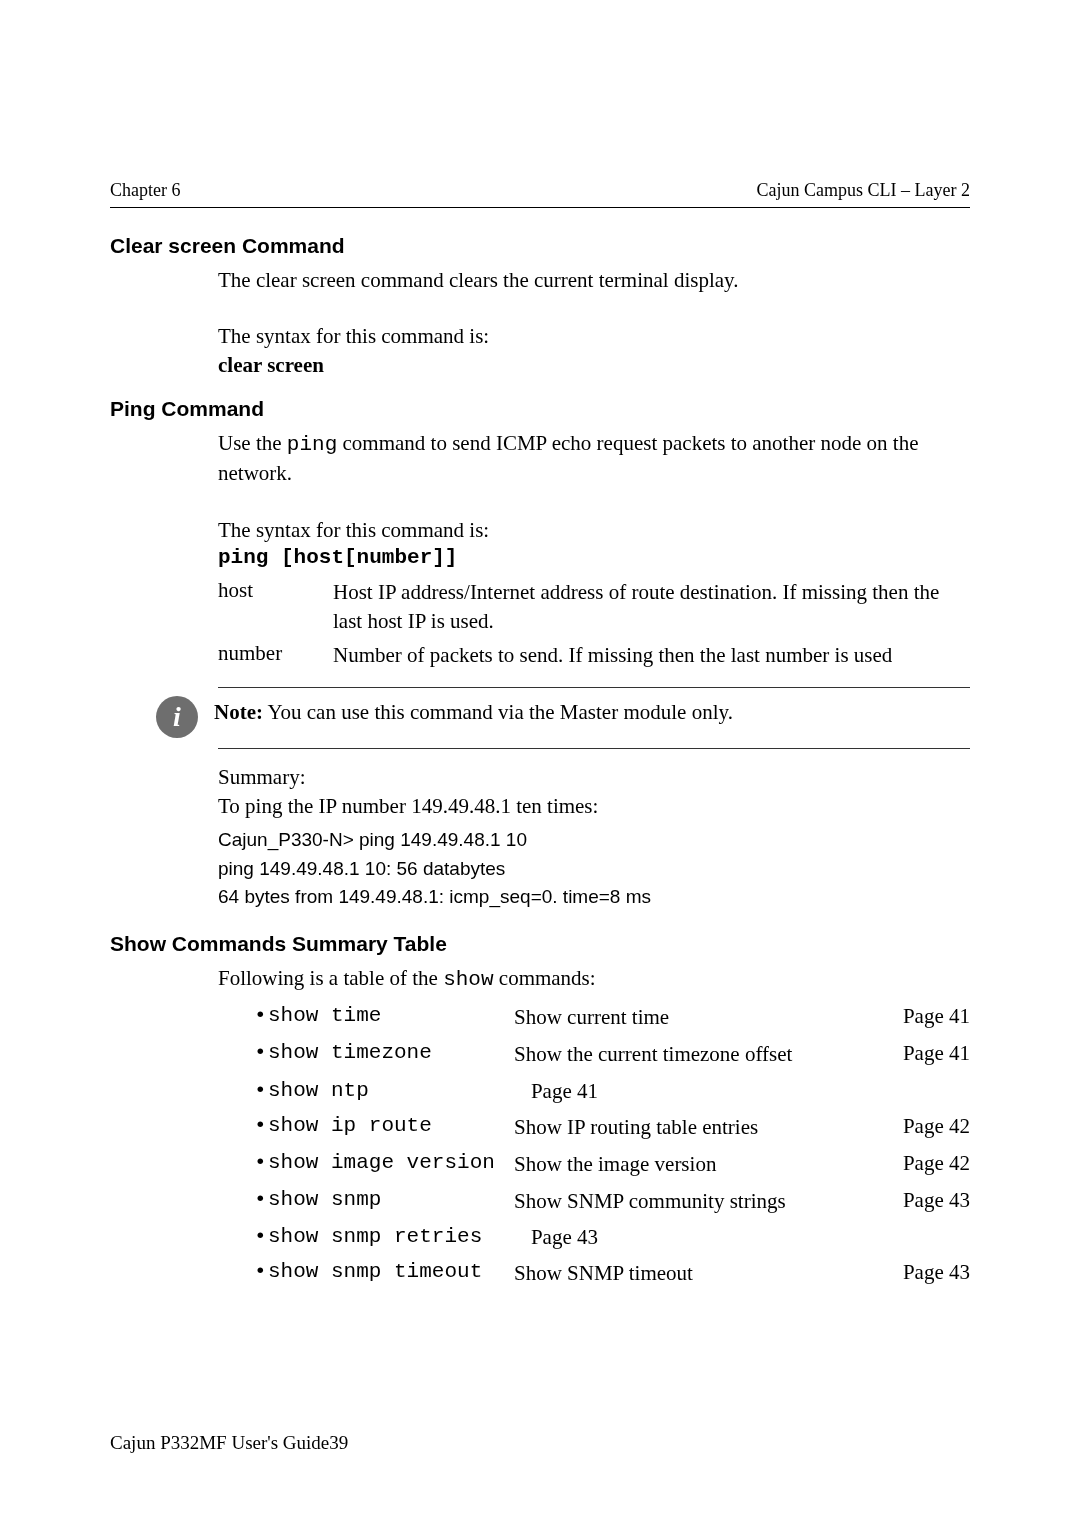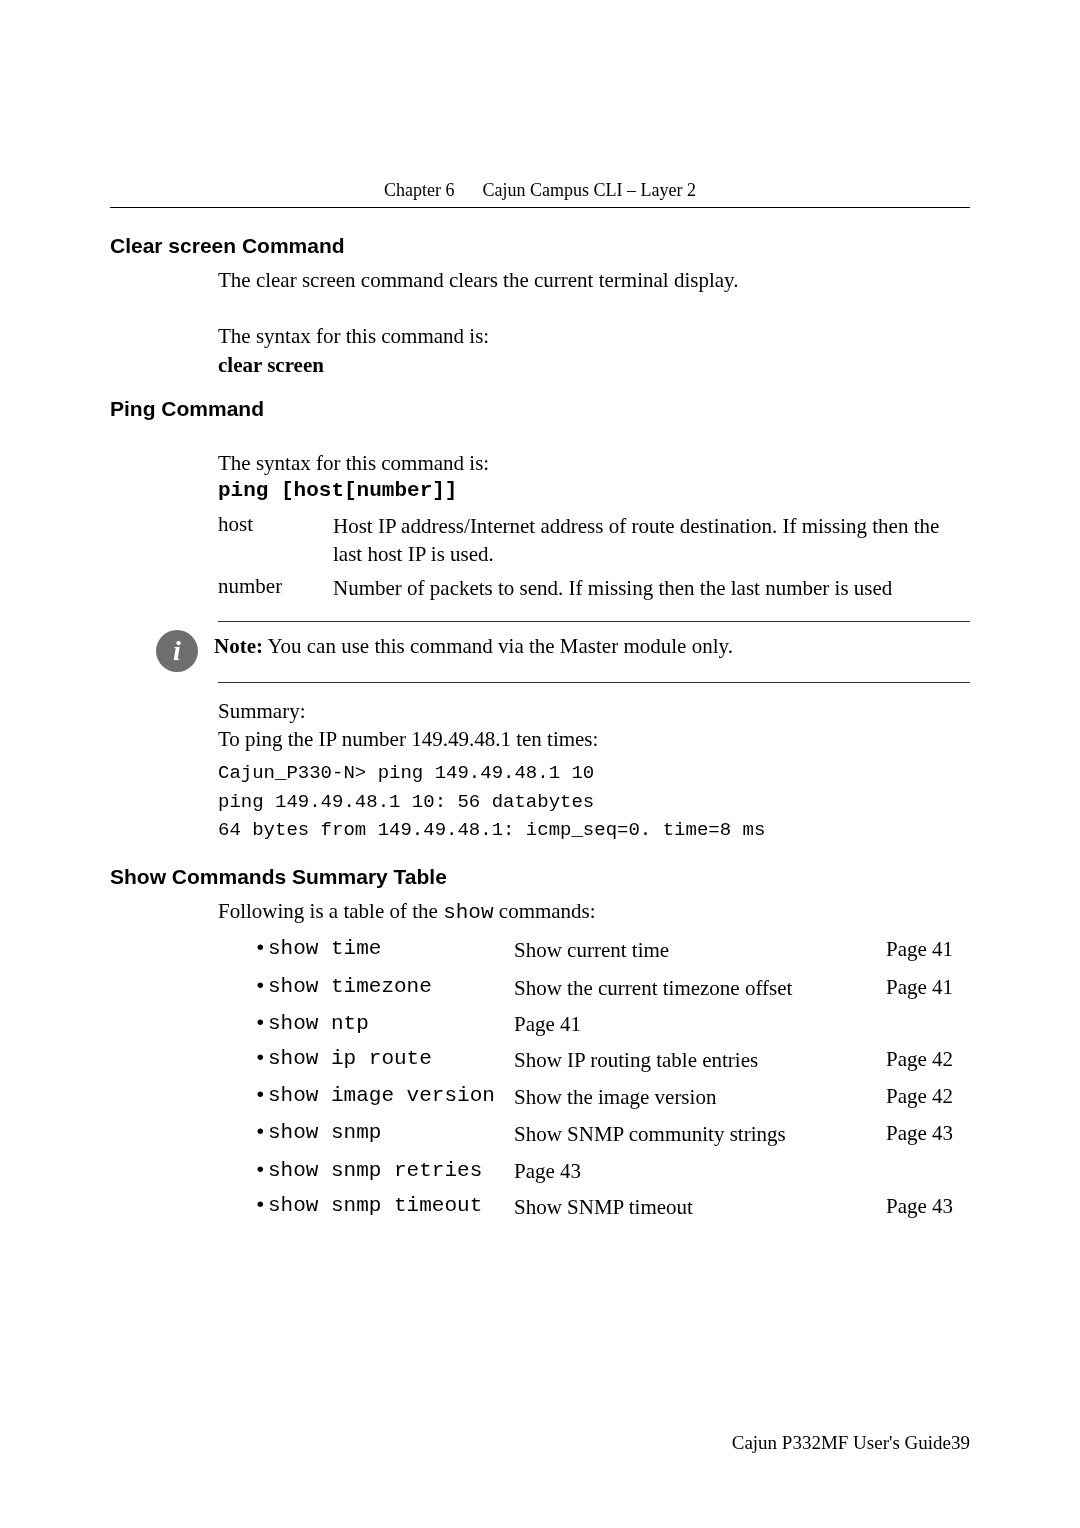--- a/index.html
+++ b/index.html
@@ -1,59 +1,62 @@
 <!DOCTYPE html>
 <html><head>
   <meta charset="utf-8">
   <style>
     * { margin:0; padding:0; box-sizing:border-box }
     body { width:1080px; height:1528px; background:#fff; font-family:"Times New Roman",Times,serif; font-size:21px; color:#000; position:relative; padding:180px 110px 0 110px }
-    .hdr { display:flex; justify-content:center; gap:28px; font-size:18px; color:#000; padding-bottom:6px }
+    .hdr { display:flex; justify-content:space-between; gap:28px; font-size:18px; color:#000; padding-bottom:6px }
     .hdr-line { border-top:1px solid #000; margin-top:0; margin-bottom:26px }
     .h3 { font-family:Arial,Helvetica,sans-serif; font-weight:bold; font-size:21px; margin-top:16px; margin-bottom:8px }
     .blk { padding-left:108px; margin-bottom:18px }
     .p { line-height:1.35 }
     .syn { font-family:"Times New Roman",serif; margin-top:28px }
     .bold { font-weight:bold }
     .mono { font-family:"Courier New",Courier,monospace }
     .tblp { display:flex; gap:15px; margin-top:6px }
     .tblp .c1 { flex:0 0 100px }
     .tblp .c2 { flex:1; line-height:1.35 }
     .note-rule { border-top:1.5px solid #333; margin:18px 0 10px 0 }
     .note-wrap { display:flex; gap:16px; align-items:flex-start; margin-left:-62px }
     .info-icon { width:42px; height:42px; border-radius:50%; background:#6e6e6e; display:flex; align-items:center; justify-content:center; flex:0 0 42px; margin-top:-2px }
     .info-icon span { color:#fff; font-family:Georgia,serif; font-style:italic; font-weight:bold; font-size:28px; line-height:1 }
     .ex { margin-top:14px }
-    .code { font-family:Liberation Mono, monospace; font-size:19px; line-height:1.5; margin-top:6px; white-space:pre }
+    .code { font-family:Liberation Sans, sans-serif; font-size:19px; line-height:1.5; margin-top:6px; white-space:pre }
     .showtbl { padding-left:144px; padding-right:0; margin-top:10px }
     .row { display:flex; align-items:flex-start; margin-bottom:10px }
     .row .c1 { flex:0 0 260px; font-family:"Courier New",monospace; font-size:21px; display:flex }
     .row .bullet { width:14px }
     .row .c2 { flex:1; line-height:1.3; padding-right:10px }
-    .row .c3 { flex:0 0 84px; text-align:left }
-    .footer { position:absolute; bottom:74px; left:110px; right:110px; display:flex; justify-content:flex-end; font-size:19px }
+    .row .c3 { flex:0 0 84px; text-align:right }
+    .footer { position:absolute; bottom:74px; left:110px; right:110px; display:flex; justify-content:flex-start; font-size:19px }
   </style>
 </head>
 <body>
 
 <div class="hdr">
   <span>Chapter 6</span>
   <span>Cajun Campus CLI – Layer 2</span>
 </div>
 <div class="hdr-line"></div>
 
 <div class="h3">Clear screen Command</div>
 <div class="blk">
   <div class="p">The clear screen command clears the current terminal display.</div>
   <div class="p syn">The syntax for this command is:</div>
   <div class="p bold">clear screen</div>
 </div>
 
 <div class="h3">Ping Command</div>
 <div class="blk">
+  <div class="p">
+    <span>Use the </span><span class="mono">ping</span><span> command to send ICMP echo request packets to another node on the network.</span>
+  </div>
   <div class="p syn">The syntax for this command is:</div>
   <div class="p mono bold">ping [host[number]]</div>
   <div class="tblp">
     <div class="c1">host</div>
     <div class="c2">Host IP address/Internet address of route destination. If missing then the last host IP is used.</div>
   </div>
   <div class="tblp">
     <div class="c1">number</div>
     <div class="c2">Number of packets to send. If missing then the last number is used</div>
   </div>

